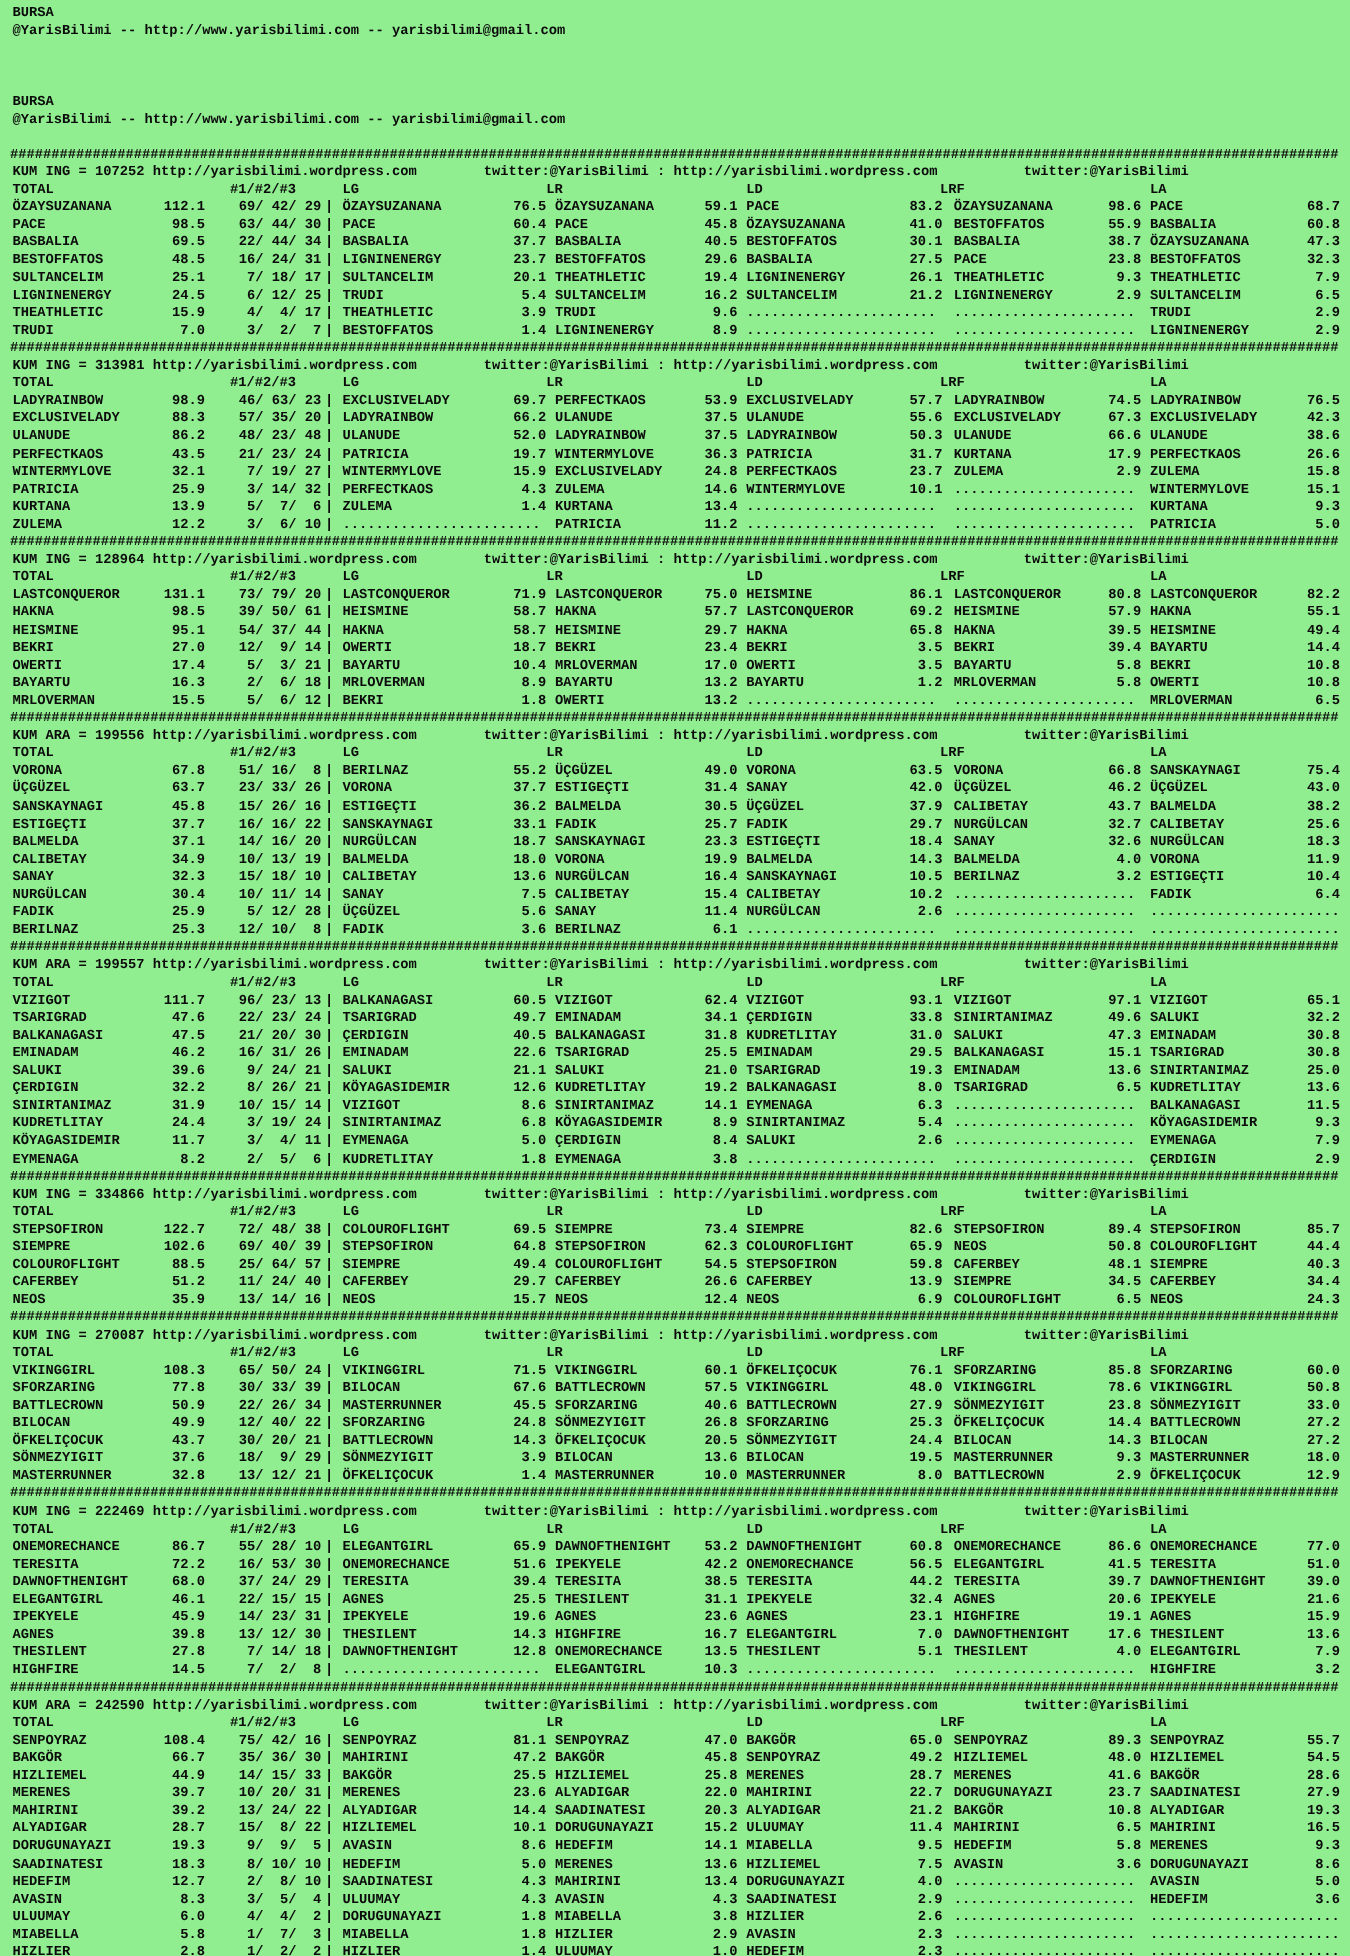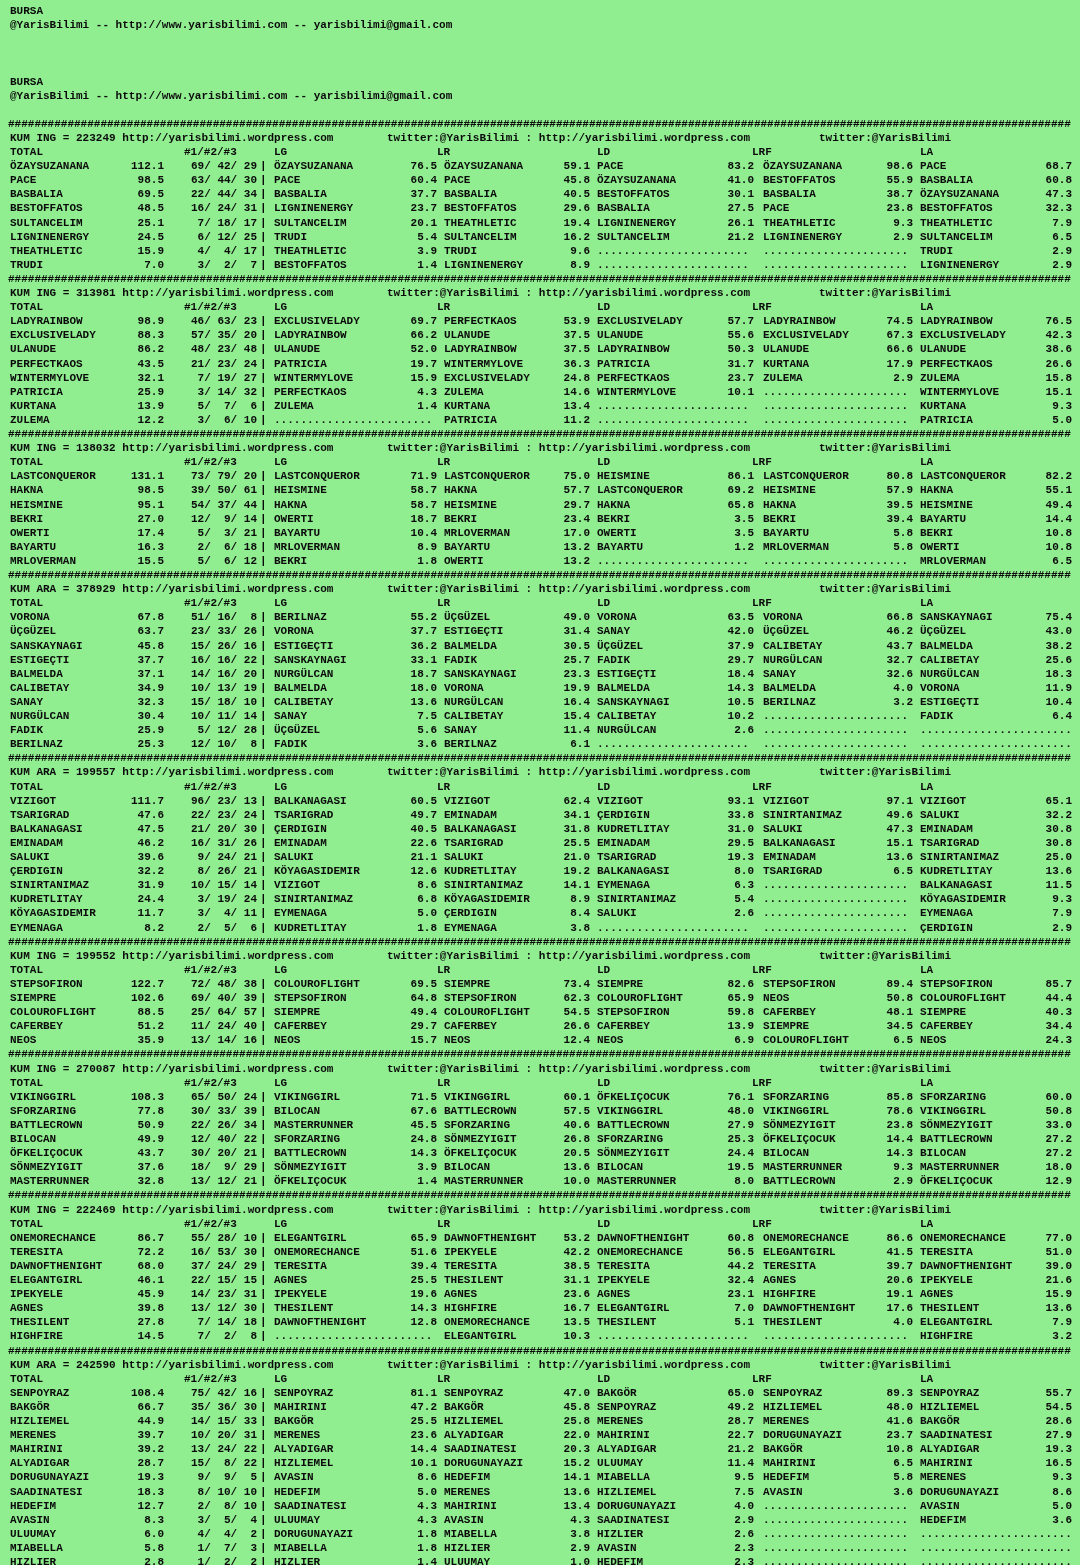--- a/index.html
+++ b/index.html
@@ -18,21 +18,21 @@
 <body style="background: rgb(144, 238, 144); color: rgb(11, 11, 11);">
 
 <div class="ln" style="top:4px"><span style="left:10px">BURSA</span></div>
 <div class="ln" style="top:18.1px"><span style="left:10px">@YarisBilimi -- http://www.yarisbilimi.com -- yarisbilimi@gmail.com</span></div>
 <div class="ln" style="top:74.5px"><span style="left:10px">BURSA</span></div>
 <div class="ln" style="top:88.6px"><span style="left:10px">@YarisBilimi -- http://www.yarisbilimi.com -- yarisbilimi@gmail.com</span></div>
 
 <div id="sections">
     <div>
       <div class="ln sep" style="top: 116.8px;"><span style="left: 8px;">#################################################################################################################################################################</span></div>
-      <div class="ln" style="top: 130.9px;"><span style="left: 10px;">KUM ING = 223249 http://yarisbilimi.wordpress.com</span><span style="left: 387px;">twitter:@YarisBilimi : http://yarisbilimi.wordpress.com</span><span style="left: 819px;">twitter:@YarisBilimi</span></div>
+      <div class="ln" style="top: 130.9px;"><span style="left: 10px;">KUM ING = 107252 http://yarisbilimi.wordpress.com</span><span style="left: 387px;">twitter:@YarisBilimi : http://yarisbilimi.wordpress.com</span><span style="left: 819px;">twitter:@YarisBilimi</span></div>
       <div class="ln" style="top: 145px;"><span style="left: 10px;">TOTAL</span><span style="left: 184px;">#1/#2/#3</span><span style="left: 274px;">LG</span><span style="left: 437px;">LR</span><span style="left: 597px;">LD</span><span style="left: 752px;">LRF</span><span style="left: 920px;">LA</span></div>
       <div class="ln" style="top: 159.1px;"><span style="left: 10px;">ÖZAYSUZANANA</span><span class="rv" style="left: 102px; width: 62px;">112.1</span><span class="rv" style="left: 191px; width: 62px;">69/ 42/ 29</span><span style="left: 260px;">|</span><span style="left: 274px;">ÖZAYSUZANANA</span><span class="rv" style="left: 375px; width: 62px;">76.5</span><span style="left: 444px;">ÖZAYSUZANANA</span><span class="rv" style="left: 528px; width: 62px;">59.1</span><span style="left: 597px;">PACE</span><span class="rv" style="left: 692px; width: 62px;">83.2</span><span style="left: 763px;">ÖZAYSUZANANA</span><span class="rv" style="left: 851px; width: 62px;">98.6</span><span style="left: 920px;">PACE</span><span class="rv" style="left: 1010px; width: 62px;">68.7</span></div>
       <div class="ln" style="top: 173.2px;"><span style="left: 10px;">PACE</span><span class="rv" style="left: 102px; width: 62px;">98.5</span><span class="rv" style="left: 191px; width: 62px;">63/ 44/ 30</span><span style="left: 260px;">|</span><span style="left: 274px;">PACE</span><span class="rv" style="left: 375px; width: 62px;">60.4</span><span style="left: 444px;">PACE</span><span class="rv" style="left: 528px; width: 62px;">45.8</span><span style="left: 597px;">ÖZAYSUZANANA</span><span class="rv" style="left: 692px; width: 62px;">41.0</span><span style="left: 763px;">BESTOFFATOS</span><span class="rv" style="left: 851px; width: 62px;">55.9</span><span style="left: 920px;">BASBALIA</span><span class="rv" style="left: 1010px; width: 62px;">60.8</span></div>
       <div class="ln" style="top: 187.3px;"><span style="left: 10px;">BASBALIA</span><span class="rv" style="left: 102px; width: 62px;">69.5</span><span class="rv" style="left: 191px; width: 62px;">22/ 44/ 34</span><span style="left: 260px;">|</span><span style="left: 274px;">BASBALIA</span><span class="rv" style="left: 375px; width: 62px;">37.7</span><span style="left: 444px;">BASBALIA</span><span class="rv" style="left: 528px; width: 62px;">40.5</span><span style="left: 597px;">BESTOFFATOS</span><span class="rv" style="left: 692px; width: 62px;">30.1</span><span style="left: 763px;">BASBALIA</span><span class="rv" style="left: 851px; width: 62px;">38.7</span><span style="left: 920px;">ÖZAYSUZANANA</span><span class="rv" style="left: 1010px; width: 62px;">47.3</span></div>
       <div class="ln" style="top: 201.4px;"><span style="left: 10px;">BESTOFFATOS</span><span class="rv" style="left: 102px; width: 62px;">48.5</span><span class="rv" style="left: 191px; width: 62px;">16/ 24/ 31</span><span style="left: 260px;">|</span><span style="left: 274px;">LIGNINENERGY</span><span class="rv" style="left: 375px; width: 62px;">23.7</span><span style="left: 444px;">BESTOFFATOS</span><span class="rv" style="left: 528px; width: 62px;">29.6</span><span style="left: 597px;">BASBALIA</span><span class="rv" style="left: 692px; width: 62px;">27.5</span><span style="left: 763px;">PACE</span><span class="rv" style="left: 851px; width: 62px;">23.8</span><span style="left: 920px;">BESTOFFATOS</span><span class="rv" style="left: 1010px; width: 62px;">32.3</span></div>
       <div class="ln" style="top: 215.5px;"><span style="left: 10px;">SULTANCELIM</span><span class="rv" style="left: 102px; width: 62px;">25.1</span><span class="rv" style="left: 191px; width: 62px;"> 7/ 18/ 17</span><span style="left: 260px;">|</span><span style="left: 274px;">SULTANCELIM</span><span class="rv" style="left: 375px; width: 62px;">20.1</span><span style="left: 444px;">THEATHLETIC</span><span class="rv" style="left: 528px; width: 62px;">19.4</span><span style="left: 597px;">LIGNINENERGY</span><span class="rv" style="left: 692px; width: 62px;">26.1</span><span style="left: 763px;">THEATHLETIC</span><span class="rv" style="left: 851px; width: 62px;">9.3</span><span style="left: 920px;">THEATHLETIC</span><span class="rv" style="left: 1010px; width: 62px;">7.9</span></div>
       <div class="ln" style="top: 229.6px;"><span style="left: 10px;">LIGNINENERGY</span><span class="rv" style="left: 102px; width: 62px;">24.5</span><span class="rv" style="left: 191px; width: 62px;"> 6/ 12/ 25</span><span style="left: 260px;">|</span><span style="left: 274px;">TRUDI</span><span class="rv" style="left: 375px; width: 62px;">5.4</span><span style="left: 444px;">SULTANCELIM</span><span class="rv" style="left: 528px; width: 62px;">16.2</span><span style="left: 597px;">SULTANCELIM</span><span class="rv" style="left: 692px; width: 62px;">21.2</span><span style="left: 763px;">LIGNINENERGY</span><span class="rv" style="left: 851px; width: 62px;">2.9</span><span style="left: 920px;">SULTANCELIM</span><span class="rv" style="left: 1010px; width: 62px;">6.5</span></div>
       <div class="ln" style="top: 243.7px;"><span style="left: 10px;">THEATHLETIC</span><span class="rv" style="left: 102px; width: 62px;">15.9</span><span class="rv" style="left: 191px; width: 62px;"> 4/  4/ 17</span><span style="left: 260px;">|</span><span style="left: 274px;">THEATHLETIC</span><span class="rv" style="left: 375px; width: 62px;">3.9</span><span style="left: 444px;">TRUDI</span><span class="rv" style="left: 528px; width: 62px;">9.6</span><span style="left: 597px;">.......................</span><span style="left: 763px;">......................</span><span style="left: 920px;">TRUDI</span><span class="rv" style="left: 1010px; width: 62px;">2.9</span></div>
       <div class="ln" style="top: 257.8px;"><span style="left: 10px;">TRUDI</span><span class="rv" style="left: 102px; width: 62px;">7.0</span><span class="rv" style="left: 191px; width: 62px;"> 3/  2/  7</span><span style="left: 260px;">|</span><span style="left: 274px;">BESTOFFATOS</span><span class="rv" style="left: 375px; width: 62px;">1.4</span><span style="left: 444px;">LIGNINENERGY</span><span class="rv" style="left: 528px; width: 62px;">8.9</span><span style="left: 597px;">.......................</span><span style="left: 763px;">......................</span><span style="left: 920px;">LIGNINENERGY</span><span class="rv" style="left: 1010px; width: 62px;">2.9</span></div>
     </div>
@@ -44,33 +44,33 @@
       <div class="ln" style="top: 328.3px;"><span style="left: 10px;">EXCLUSIVELADY</span><span class="rv" style="left: 102px; width: 62px;">88.3</span><span class="rv" style="left: 191px; width: 62px;">57/ 35/ 20</span><span style="left: 260px;">|</span><span style="left: 274px;">LADYRAINBOW</span><span class="rv" style="left: 375px; width: 62px;">66.2</span><span style="left: 444px;">ULANUDE</span><span class="rv" style="left: 528px; width: 62px;">37.5</span><span style="left: 597px;">ULANUDE</span><span class="rv" style="left: 692px; width: 62px;">55.6</span><span style="left: 763px;">EXCLUSIVELADY</span><span class="rv" style="left: 851px; width: 62px;">67.3</span><span style="left: 920px;">EXCLUSIVELADY</span><span class="rv" style="left: 1010px; width: 62px;">42.3</span></div>
       <div class="ln" style="top: 342.4px;"><span style="left: 10px;">ULANUDE</span><span class="rv" style="left: 102px; width: 62px;">86.2</span><span class="rv" style="left: 191px; width: 62px;">48/ 23/ 48</span><span style="left: 260px;">|</span><span style="left: 274px;">ULANUDE</span><span class="rv" style="left: 375px; width: 62px;">52.0</span><span style="left: 444px;">LADYRAINBOW</span><span class="rv" style="left: 528px; width: 62px;">37.5</span><span style="left: 597px;">LADYRAINBOW</span><span class="rv" style="left: 692px; width: 62px;">50.3</span><span style="left: 763px;">ULANUDE</span><span class="rv" style="left: 851px; width: 62px;">66.6</span><span style="left: 920px;">ULANUDE</span><span class="rv" style="left: 1010px; width: 62px;">38.6</span></div>
       <div class="ln" style="top: 356.5px;"><span style="left: 10px;">PERFECTKAOS</span><span class="rv" style="left: 102px; width: 62px;">43.5</span><span class="rv" style="left: 191px; width: 62px;">21/ 23/ 24</span><span style="left: 260px;">|</span><span style="left: 274px;">PATRICIA</span><span class="rv" style="left: 375px; width: 62px;">19.7</span><span style="left: 444px;">WINTERMYLOVE</span><span class="rv" style="left: 528px; width: 62px;">36.3</span><span style="left: 597px;">PATRICIA</span><span class="rv" style="left: 692px; width: 62px;">31.7</span><span style="left: 763px;">KURTANA</span><span class="rv" style="left: 851px; width: 62px;">17.9</span><span style="left: 920px;">PERFECTKAOS</span><span class="rv" style="left: 1010px; width: 62px;">26.6</span></div>
       <div class="ln" style="top: 370.6px;"><span style="left: 10px;">WINTERMYLOVE</span><span class="rv" style="left: 102px; width: 62px;">32.1</span><span class="rv" style="left: 191px; width: 62px;"> 7/ 19/ 27</span><span style="left: 260px;">|</span><span style="left: 274px;">WINTERMYLOVE</span><span class="rv" style="left: 375px; width: 62px;">15.9</span><span style="left: 444px;">EXCLUSIVELADY</span><span class="rv" style="left: 528px; width: 62px;">24.8</span><span style="left: 597px;">PERFECTKAOS</span><span class="rv" style="left: 692px; width: 62px;">23.7</span><span style="left: 763px;">ZULEMA</span><span class="rv" style="left: 851px; width: 62px;">2.9</span><span style="left: 920px;">ZULEMA</span><span class="rv" style="left: 1010px; width: 62px;">15.8</span></div>
       <div class="ln" style="top: 384.7px;"><span style="left: 10px;">PATRICIA</span><span class="rv" style="left: 102px; width: 62px;">25.9</span><span class="rv" style="left: 191px; width: 62px;"> 3/ 14/ 32</span><span style="left: 260px;">|</span><span style="left: 274px;">PERFECTKAOS</span><span class="rv" style="left: 375px; width: 62px;">4.3</span><span style="left: 444px;">ZULEMA</span><span class="rv" style="left: 528px; width: 62px;">14.6</span><span style="left: 597px;">WINTERMYLOVE</span><span class="rv" style="left: 692px; width: 62px;">10.1</span><span style="left: 763px;">......................</span><span style="left: 920px;">WINTERMYLOVE</span><span class="rv" style="left: 1010px; width: 62px;">15.1</span></div>
       <div class="ln" style="top: 398.8px;"><span style="left: 10px;">KURTANA</span><span class="rv" style="left: 102px; width: 62px;">13.9</span><span class="rv" style="left: 191px; width: 62px;"> 5/  7/  6</span><span style="left: 260px;">|</span><span style="left: 274px;">ZULEMA</span><span class="rv" style="left: 375px; width: 62px;">1.4</span><span style="left: 444px;">KURTANA</span><span class="rv" style="left: 528px; width: 62px;">13.4</span><span style="left: 597px;">.......................</span><span style="left: 763px;">......................</span><span style="left: 920px;">KURTANA</span><span class="rv" style="left: 1010px; width: 62px;">9.3</span></div>
       <div class="ln" style="top: 412.9px;"><span style="left: 10px;">ZULEMA</span><span class="rv" style="left: 102px; width: 62px;">12.2</span><span class="rv" style="left: 191px; width: 62px;"> 3/  6/ 10</span><span style="left: 260px;">|</span><span style="left: 274px;">........................</span><span style="left: 444px;">PATRICIA</span><span class="rv" style="left: 528px; width: 62px;">11.2</span><span style="left: 597px;">.......................</span><span style="left: 763px;">......................</span><span style="left: 920px;">PATRICIA</span><span class="rv" style="left: 1010px; width: 62px;">5.0</span></div>
     </div>
     <div>
       <div class="ln sep" style="top: 427px;"><span style="left: 8px;">#################################################################################################################################################################</span></div>
-      <div class="ln" style="top: 441.1px;"><span style="left: 10px;">KUM ING = 138032 http://yarisbilimi.wordpress.com</span><span style="left: 387px;">twitter:@YarisBilimi : http://yarisbilimi.wordpress.com</span><span style="left: 819px;">twitter:@YarisBilimi</span></div>
+      <div class="ln" style="top: 441.1px;"><span style="left: 10px;">KUM ING = 128964 http://yarisbilimi.wordpress.com</span><span style="left: 387px;">twitter:@YarisBilimi : http://yarisbilimi.wordpress.com</span><span style="left: 819px;">twitter:@YarisBilimi</span></div>
       <div class="ln" style="top: 455.2px;"><span style="left: 10px;">TOTAL</span><span style="left: 184px;">#1/#2/#3</span><span style="left: 274px;">LG</span><span style="left: 437px;">LR</span><span style="left: 597px;">LD</span><span style="left: 752px;">LRF</span><span style="left: 920px;">LA</span></div>
       <div class="ln" style="top: 469.3px;"><span style="left: 10px;">LASTCONQUEROR</span><span class="rv" style="left: 102px; width: 62px;">131.1</span><span class="rv" style="left: 191px; width: 62px;">73/ 79/ 20</span><span style="left: 260px;">|</span><span style="left: 274px;">LASTCONQUEROR</span><span class="rv" style="left: 375px; width: 62px;">71.9</span><span style="left: 444px;">LASTCONQUEROR</span><span class="rv" style="left: 528px; width: 62px;">75.0</span><span style="left: 597px;">HEISMINE</span><span class="rv" style="left: 692px; width: 62px;">86.1</span><span style="left: 763px;">LASTCONQUEROR</span><span class="rv" style="left: 851px; width: 62px;">80.8</span><span style="left: 920px;">LASTCONQUEROR</span><span class="rv" style="left: 1010px; width: 62px;">82.2</span></div>
       <div class="ln" style="top: 483.4px;"><span style="left: 10px;">HAKNA</span><span class="rv" style="left: 102px; width: 62px;">98.5</span><span class="rv" style="left: 191px; width: 62px;">39/ 50/ 61</span><span style="left: 260px;">|</span><span style="left: 274px;">HEISMINE</span><span class="rv" style="left: 375px; width: 62px;">58.7</span><span style="left: 444px;">HAKNA</span><span class="rv" style="left: 528px; width: 62px;">57.7</span><span style="left: 597px;">LASTCONQUEROR</span><span class="rv" style="left: 692px; width: 62px;">69.2</span><span style="left: 763px;">HEISMINE</span><span class="rv" style="left: 851px; width: 62px;">57.9</span><span style="left: 920px;">HAKNA</span><span class="rv" style="left: 1010px; width: 62px;">55.1</span></div>
       <div class="ln" style="top: 497.5px;"><span style="left: 10px;">HEISMINE</span><span class="rv" style="left: 102px; width: 62px;">95.1</span><span class="rv" style="left: 191px; width: 62px;">54/ 37/ 44</span><span style="left: 260px;">|</span><span style="left: 274px;">HAKNA</span><span class="rv" style="left: 375px; width: 62px;">58.7</span><span style="left: 444px;">HEISMINE</span><span class="rv" style="left: 528px; width: 62px;">29.7</span><span style="left: 597px;">HAKNA</span><span class="rv" style="left: 692px; width: 62px;">65.8</span><span style="left: 763px;">HAKNA</span><span class="rv" style="left: 851px; width: 62px;">39.5</span><span style="left: 920px;">HEISMINE</span><span class="rv" style="left: 1010px; width: 62px;">49.4</span></div>
       <div class="ln" style="top: 511.6px;"><span style="left: 10px;">BEKRI</span><span class="rv" style="left: 102px; width: 62px;">27.0</span><span class="rv" style="left: 191px; width: 62px;">12/  9/ 14</span><span style="left: 260px;">|</span><span style="left: 274px;">OWERTI</span><span class="rv" style="left: 375px; width: 62px;">18.7</span><span style="left: 444px;">BEKRI</span><span class="rv" style="left: 528px; width: 62px;">23.4</span><span style="left: 597px;">BEKRI</span><span class="rv" style="left: 692px; width: 62px;">3.5</span><span style="left: 763px;">BEKRI</span><span class="rv" style="left: 851px; width: 62px;">39.4</span><span style="left: 920px;">BAYARTU</span><span class="rv" style="left: 1010px; width: 62px;">14.4</span></div>
       <div class="ln" style="top: 525.7px;"><span style="left: 10px;">OWERTI</span><span class="rv" style="left: 102px; width: 62px;">17.4</span><span class="rv" style="left: 191px; width: 62px;"> 5/  3/ 21</span><span style="left: 260px;">|</span><span style="left: 274px;">BAYARTU</span><span class="rv" style="left: 375px; width: 62px;">10.4</span><span style="left: 444px;">MRLOVERMAN</span><span class="rv" style="left: 528px; width: 62px;">17.0</span><span style="left: 597px;">OWERTI</span><span class="rv" style="left: 692px; width: 62px;">3.5</span><span style="left: 763px;">BAYARTU</span><span class="rv" style="left: 851px; width: 62px;">5.8</span><span style="left: 920px;">BEKRI</span><span class="rv" style="left: 1010px; width: 62px;">10.8</span></div>
       <div class="ln" style="top: 539.8px;"><span style="left: 10px;">BAYARTU</span><span class="rv" style="left: 102px; width: 62px;">16.3</span><span class="rv" style="left: 191px; width: 62px;"> 2/  6/ 18</span><span style="left: 260px;">|</span><span style="left: 274px;">MRLOVERMAN</span><span class="rv" style="left: 375px; width: 62px;">8.9</span><span style="left: 444px;">BAYARTU</span><span class="rv" style="left: 528px; width: 62px;">13.2</span><span style="left: 597px;">BAYARTU</span><span class="rv" style="left: 692px; width: 62px;">1.2</span><span style="left: 763px;">MRLOVERMAN</span><span class="rv" style="left: 851px; width: 62px;">5.8</span><span style="left: 920px;">OWERTI</span><span class="rv" style="left: 1010px; width: 62px;">10.8</span></div>
       <div class="ln" style="top: 553.9px;"><span style="left: 10px;">MRLOVERMAN</span><span class="rv" style="left: 102px; width: 62px;">15.5</span><span class="rv" style="left: 191px; width: 62px;"> 5/  6/ 12</span><span style="left: 260px;">|</span><span style="left: 274px;">BEKRI</span><span class="rv" style="left: 375px; width: 62px;">1.8</span><span style="left: 444px;">OWERTI</span><span class="rv" style="left: 528px; width: 62px;">13.2</span><span style="left: 597px;">.......................</span><span style="left: 763px;">......................</span><span style="left: 920px;">MRLOVERMAN</span><span class="rv" style="left: 1010px; width: 62px;">6.5</span></div>
     </div>
     <div>
       <div class="ln sep" style="top: 568px;"><span style="left: 8px;">#################################################################################################################################################################</span></div>
-      <div class="ln" style="top: 582.1px;"><span style="left: 10px;">KUM ARA = 378929 http://yarisbilimi.wordpress.com</span><span style="left: 387px;">twitter:@YarisBilimi : http://yarisbilimi.wordpress.com</span><span style="left: 819px;">twitter:@YarisBilimi</span></div>
+      <div class="ln" style="top: 582.1px;"><span style="left: 10px;">KUM ARA = 199556 http://yarisbilimi.wordpress.com</span><span style="left: 387px;">twitter:@YarisBilimi : http://yarisbilimi.wordpress.com</span><span style="left: 819px;">twitter:@YarisBilimi</span></div>
       <div class="ln" style="top: 596.2px;"><span style="left: 10px;">TOTAL</span><span style="left: 184px;">#1/#2/#3</span><span style="left: 274px;">LG</span><span style="left: 437px;">LR</span><span style="left: 597px;">LD</span><span style="left: 752px;">LRF</span><span style="left: 920px;">LA</span></div>
       <div class="ln" style="top: 610.3px;"><span style="left: 10px;">VORONA</span><span class="rv" style="left: 102px; width: 62px;">67.8</span><span class="rv" style="left: 191px; width: 62px;">51/ 16/  8</span><span style="left: 260px;">|</span><span style="left: 274px;">BERILNAZ</span><span class="rv" style="left: 375px; width: 62px;">55.2</span><span style="left: 444px;">ÜÇGÜZEL</span><span class="rv" style="left: 528px; width: 62px;">49.0</span><span style="left: 597px;">VORONA</span><span class="rv" style="left: 692px; width: 62px;">63.5</span><span style="left: 763px;">VORONA</span><span class="rv" style="left: 851px; width: 62px;">66.8</span><span style="left: 920px;">SANSKAYNAGI</span><span class="rv" style="left: 1010px; width: 62px;">75.4</span></div>
       <div class="ln" style="top: 624.4px;"><span style="left: 10px;">ÜÇGÜZEL</span><span class="rv" style="left: 102px; width: 62px;">63.7</span><span class="rv" style="left: 191px; width: 62px;">23/ 33/ 26</span><span style="left: 260px;">|</span><span style="left: 274px;">VORONA</span><span class="rv" style="left: 375px; width: 62px;">37.7</span><span style="left: 444px;">ESTIGEÇTI</span><span class="rv" style="left: 528px; width: 62px;">31.4</span><span style="left: 597px;">SANAY</span><span class="rv" style="left: 692px; width: 62px;">42.0</span><span style="left: 763px;">ÜÇGÜZEL</span><span class="rv" style="left: 851px; width: 62px;">46.2</span><span style="left: 920px;">ÜÇGÜZEL</span><span class="rv" style="left: 1010px; width: 62px;">43.0</span></div>
       <div class="ln" style="top: 638.5px;"><span style="left: 10px;">SANSKAYNAGI</span><span class="rv" style="left: 102px; width: 62px;">45.8</span><span class="rv" style="left: 191px; width: 62px;">15/ 26/ 16</span><span style="left: 260px;">|</span><span style="left: 274px;">ESTIGEÇTI</span><span class="rv" style="left: 375px; width: 62px;">36.2</span><span style="left: 444px;">BALMELDA</span><span class="rv" style="left: 528px; width: 62px;">30.5</span><span style="left: 597px;">ÜÇGÜZEL</span><span class="rv" style="left: 692px; width: 62px;">37.9</span><span style="left: 763px;">CALIBETAY</span><span class="rv" style="left: 851px; width: 62px;">43.7</span><span style="left: 920px;">BALMELDA</span><span class="rv" style="left: 1010px; width: 62px;">38.2</span></div>
       <div class="ln" style="top: 652.6px;"><span style="left: 10px;">ESTIGEÇTI</span><span class="rv" style="left: 102px; width: 62px;">37.7</span><span class="rv" style="left: 191px; width: 62px;">16/ 16/ 22</span><span style="left: 260px;">|</span><span style="left: 274px;">SANSKAYNAGI</span><span class="rv" style="left: 375px; width: 62px;">33.1</span><span style="left: 444px;">FADIK</span><span class="rv" style="left: 528px; width: 62px;">25.7</span><span style="left: 597px;">FADIK</span><span class="rv" style="left: 692px; width: 62px;">29.7</span><span style="left: 763px;">NURGÜLCAN</span><span class="rv" style="left: 851px; width: 62px;">32.7</span><span style="left: 920px;">CALIBETAY</span><span class="rv" style="left: 1010px; width: 62px;">25.6</span></div>
       <div class="ln" style="top: 666.7px;"><span style="left: 10px;">BALMELDA</span><span class="rv" style="left: 102px; width: 62px;">37.1</span><span class="rv" style="left: 191px; width: 62px;">14/ 16/ 20</span><span style="left: 260px;">|</span><span style="left: 274px;">NURGÜLCAN</span><span class="rv" style="left: 375px; width: 62px;">18.7</span><span style="left: 444px;">SANSKAYNAGI</span><span class="rv" style="left: 528px; width: 62px;">23.3</span><span style="left: 597px;">ESTIGEÇTI</span><span class="rv" style="left: 692px; width: 62px;">18.4</span><span style="left: 763px;">SANAY</span><span class="rv" style="left: 851px; width: 62px;">32.6</span><span style="left: 920px;">NURGÜLCAN</span><span class="rv" style="left: 1010px; width: 62px;">18.3</span></div>
       <div class="ln" style="top: 680.8px;"><span style="left: 10px;">CALIBETAY</span><span class="rv" style="left: 102px; width: 62px;">34.9</span><span class="rv" style="left: 191px; width: 62px;">10/ 13/ 19</span><span style="left: 260px;">|</span><span style="left: 274px;">BALMELDA</span><span class="rv" style="left: 375px; width: 62px;">18.0</span><span style="left: 444px;">VORONA</span><span class="rv" style="left: 528px; width: 62px;">19.9</span><span style="left: 597px;">BALMELDA</span><span class="rv" style="left: 692px; width: 62px;">14.3</span><span style="left: 763px;">BALMELDA</span><span class="rv" style="left: 851px; width: 62px;">4.0</span><span style="left: 920px;">VORONA</span><span class="rv" style="left: 1010px; width: 62px;">11.9</span></div>
       <div class="ln" style="top: 694.9px;"><span style="left: 10px;">SANAY</span><span class="rv" style="left: 102px; width: 62px;">32.3</span><span class="rv" style="left: 191px; width: 62px;">15/ 18/ 10</span><span style="left: 260px;">|</span><span style="left: 274px;">CALIBETAY</span><span class="rv" style="left: 375px; width: 62px;">13.6</span><span style="left: 444px;">NURGÜLCAN</span><span class="rv" style="left: 528px; width: 62px;">16.4</span><span style="left: 597px;">SANSKAYNAGI</span><span class="rv" style="left: 692px; width: 62px;">10.5</span><span style="left: 763px;">BERILNAZ</span><span class="rv" style="left: 851px; width: 62px;">3.2</span><span style="left: 920px;">ESTIGEÇTI</span><span class="rv" style="left: 1010px; width: 62px;">10.4</span></div>
       <div class="ln" style="top: 709px;"><span style="left: 10px;">NURGÜLCAN</span><span class="rv" style="left: 102px; width: 62px;">30.4</span><span class="rv" style="left: 191px; width: 62px;">10/ 11/ 14</span><span style="left: 260px;">|</span><span style="left: 274px;">SANAY</span><span class="rv" style="left: 375px; width: 62px;">7.5</span><span style="left: 444px;">CALIBETAY</span><span class="rv" style="left: 528px; width: 62px;">15.4</span><span style="left: 597px;">CALIBETAY</span><span class="rv" style="left: 692px; width: 62px;">10.2</span><span style="left: 763px;">......................</span><span style="left: 920px;">FADIK</span><span class="rv" style="left: 1010px; width: 62px;">6.4</span></div>
       <div class="ln" style="top: 723.1px;"><span style="left: 10px;">FADIK</span><span class="rv" style="left: 102px; width: 62px;">25.9</span><span class="rv" style="left: 191px; width: 62px;"> 5/ 12/ 28</span><span style="left: 260px;">|</span><span style="left: 274px;">ÜÇGÜZEL</span><span class="rv" style="left: 375px; width: 62px;">5.6</span><span style="left: 444px;">SANAY</span><span class="rv" style="left: 528px; width: 62px;">11.4</span><span style="left: 597px;">NURGÜLCAN</span><span class="rv" style="left: 692px; width: 62px;">2.6</span><span style="left: 763px;">......................</span><span style="left: 920px;">.......................</span></div>
@@ -86,21 +86,21 @@
       <div class="ln" style="top: 835.9px;"><span style="left: 10px;">EMINADAM</span><span class="rv" style="left: 102px; width: 62px;">46.2</span><span class="rv" style="left: 191px; width: 62px;">16/ 31/ 26</span><span style="left: 260px;">|</span><span style="left: 274px;">EMINADAM</span><span class="rv" style="left: 375px; width: 62px;">22.6</span><span style="left: 444px;">TSARIGRAD</span><span class="rv" style="left: 528px; width: 62px;">25.5</span><span style="left: 597px;">EMINADAM</span><span class="rv" style="left: 692px; width: 62px;">29.5</span><span style="left: 763px;">BALKANAGASI</span><span class="rv" style="left: 851px; width: 62px;">15.1</span><span style="left: 920px;">TSARIGRAD</span><span class="rv" style="left: 1010px; width: 62px;">30.8</span></div>
       <div class="ln" style="top: 850px;"><span style="left: 10px;">SALUKI</span><span class="rv" style="left: 102px; width: 62px;">39.6</span><span class="rv" style="left: 191px; width: 62px;"> 9/ 24/ 21</span><span style="left: 260px;">|</span><span style="left: 274px;">SALUKI</span><span class="rv" style="left: 375px; width: 62px;">21.1</span><span style="left: 444px;">SALUKI</span><span class="rv" style="left: 528px; width: 62px;">21.0</span><span style="left: 597px;">TSARIGRAD</span><span class="rv" style="left: 692px; width: 62px;">19.3</span><span style="left: 763px;">EMINADAM</span><span class="rv" style="left: 851px; width: 62px;">13.6</span><span style="left: 920px;">SINIRTANIMAZ</span><span class="rv" style="left: 1010px; width: 62px;">25.0</span></div>
       <div class="ln" style="top: 864.1px;"><span style="left: 10px;">ÇERDIGIN</span><span class="rv" style="left: 102px; width: 62px;">32.2</span><span class="rv" style="left: 191px; width: 62px;"> 8/ 26/ 21</span><span style="left: 260px;">|</span><span style="left: 274px;">KÖYAGASIDEMIR</span><span class="rv" style="left: 375px; width: 62px;">12.6</span><span style="left: 444px;">KUDRETLITAY</span><span class="rv" style="left: 528px; width: 62px;">19.2</span><span style="left: 597px;">BALKANAGASI</span><span class="rv" style="left: 692px; width: 62px;">8.0</span><span style="left: 763px;">TSARIGRAD</span><span class="rv" style="left: 851px; width: 62px;">6.5</span><span style="left: 920px;">KUDRETLITAY</span><span class="rv" style="left: 1010px; width: 62px;">13.6</span></div>
       <div class="ln" style="top: 878.2px;"><span style="left: 10px;">SINIRTANIMAZ</span><span class="rv" style="left: 102px; width: 62px;">31.9</span><span class="rv" style="left: 191px; width: 62px;">10/ 15/ 14</span><span style="left: 260px;">|</span><span style="left: 274px;">VIZIGOT</span><span class="rv" style="left: 375px; width: 62px;">8.6</span><span style="left: 444px;">SINIRTANIMAZ</span><span class="rv" style="left: 528px; width: 62px;">14.1</span><span style="left: 597px;">EYMENAGA</span><span class="rv" style="left: 692px; width: 62px;">6.3</span><span style="left: 763px;">......................</span><span style="left: 920px;">BALKANAGASI</span><span class="rv" style="left: 1010px; width: 62px;">11.5</span></div>
       <div class="ln" style="top: 892.3px;"><span style="left: 10px;">KUDRETLITAY</span><span class="rv" style="left: 102px; width: 62px;">24.4</span><span class="rv" style="left: 191px; width: 62px;"> 3/ 19/ 24</span><span style="left: 260px;">|</span><span style="left: 274px;">SINIRTANIMAZ</span><span class="rv" style="left: 375px; width: 62px;">6.8</span><span style="left: 444px;">KÖYAGASIDEMIR</span><span class="rv" style="left: 528px; width: 62px;">8.9</span><span style="left: 597px;">SINIRTANIMAZ</span><span class="rv" style="left: 692px; width: 62px;">5.4</span><span style="left: 763px;">......................</span><span style="left: 920px;">KÖYAGASIDEMIR</span><span class="rv" style="left: 1010px; width: 62px;">9.3</span></div>
       <div class="ln" style="top: 906.4px;"><span style="left: 10px;">KÖYAGASIDEMIR</span><span class="rv" style="left: 102px; width: 62px;">11.7</span><span class="rv" style="left: 191px; width: 62px;"> 3/  4/ 11</span><span style="left: 260px;">|</span><span style="left: 274px;">EYMENAGA</span><span class="rv" style="left: 375px; width: 62px;">5.0</span><span style="left: 444px;">ÇERDIGIN</span><span class="rv" style="left: 528px; width: 62px;">8.4</span><span style="left: 597px;">SALUKI</span><span class="rv" style="left: 692px; width: 62px;">2.6</span><span style="left: 763px;">......................</span><span style="left: 920px;">EYMENAGA</span><span class="rv" style="left: 1010px; width: 62px;">7.9</span></div>
       <div class="ln" style="top: 920.5px;"><span style="left: 10px;">EYMENAGA</span><span class="rv" style="left: 102px; width: 62px;">8.2</span><span class="rv" style="left: 191px; width: 62px;"> 2/  5/  6</span><span style="left: 260px;">|</span><span style="left: 274px;">KUDRETLITAY</span><span class="rv" style="left: 375px; width: 62px;">1.8</span><span style="left: 444px;">EYMENAGA</span><span class="rv" style="left: 528px; width: 62px;">3.8</span><span style="left: 597px;">.......................</span><span style="left: 763px;">......................</span><span style="left: 920px;">ÇERDIGIN</span><span class="rv" style="left: 1010px; width: 62px;">2.9</span></div>
     </div>
     <div>
       <div class="ln sep" style="top: 934.6px;"><span style="left: 8px;">#################################################################################################################################################################</span></div>
-      <div class="ln" style="top: 948.7px;"><span style="left: 10px;">KUM ING = 199552 http://yarisbilimi.wordpress.com</span><span style="left: 387px;">twitter:@YarisBilimi : http://yarisbilimi.wordpress.com</span><span style="left: 819px;">twitter:@YarisBilimi</span></div>
+      <div class="ln" style="top: 948.7px;"><span style="left: 10px;">KUM ING = 334866 http://yarisbilimi.wordpress.com</span><span style="left: 387px;">twitter:@YarisBilimi : http://yarisbilimi.wordpress.com</span><span style="left: 819px;">twitter:@YarisBilimi</span></div>
       <div class="ln" style="top: 962.8px;"><span style="left: 10px;">TOTAL</span><span style="left: 184px;">#1/#2/#3</span><span style="left: 274px;">LG</span><span style="left: 437px;">LR</span><span style="left: 597px;">LD</span><span style="left: 752px;">LRF</span><span style="left: 920px;">LA</span></div>
       <div class="ln" style="top: 976.9px;"><span style="left: 10px;">STEPSOFIRON</span><span class="rv" style="left: 102px; width: 62px;">122.7</span><span class="rv" style="left: 191px; width: 62px;">72/ 48/ 38</span><span style="left: 260px;">|</span><span style="left: 274px;">COLOUROFLIGHT</span><span class="rv" style="left: 375px; width: 62px;">69.5</span><span style="left: 444px;">SIEMPRE</span><span class="rv" style="left: 528px; width: 62px;">73.4</span><span style="left: 597px;">SIEMPRE</span><span class="rv" style="left: 692px; width: 62px;">82.6</span><span style="left: 763px;">STEPSOFIRON</span><span class="rv" style="left: 851px; width: 62px;">89.4</span><span style="left: 920px;">STEPSOFIRON</span><span class="rv" style="left: 1010px; width: 62px;">85.7</span></div>
       <div class="ln" style="top: 991px;"><span style="left: 10px;">SIEMPRE</span><span class="rv" style="left: 102px; width: 62px;">102.6</span><span class="rv" style="left: 191px; width: 62px;">69/ 40/ 39</span><span style="left: 260px;">|</span><span style="left: 274px;">STEPSOFIRON</span><span class="rv" style="left: 375px; width: 62px;">64.8</span><span style="left: 444px;">STEPSOFIRON</span><span class="rv" style="left: 528px; width: 62px;">62.3</span><span style="left: 597px;">COLOUROFLIGHT</span><span class="rv" style="left: 692px; width: 62px;">65.9</span><span style="left: 763px;">NEOS</span><span class="rv" style="left: 851px; width: 62px;">50.8</span><span style="left: 920px;">COLOUROFLIGHT</span><span class="rv" style="left: 1010px; width: 62px;">44.4</span></div>
       <div class="ln" style="top: 1005.1px;"><span style="left: 10px;">COLOUROFLIGHT</span><span class="rv" style="left: 102px; width: 62px;">88.5</span><span class="rv" style="left: 191px; width: 62px;">25/ 64/ 57</span><span style="left: 260px;">|</span><span style="left: 274px;">SIEMPRE</span><span class="rv" style="left: 375px; width: 62px;">49.4</span><span style="left: 444px;">COLOUROFLIGHT</span><span class="rv" style="left: 528px; width: 62px;">54.5</span><span style="left: 597px;">STEPSOFIRON</span><span class="rv" style="left: 692px; width: 62px;">59.8</span><span style="left: 763px;">CAFERBEY</span><span class="rv" style="left: 851px; width: 62px;">48.1</span><span style="left: 920px;">SIEMPRE</span><span class="rv" style="left: 1010px; width: 62px;">40.3</span></div>
       <div class="ln" style="top: 1019.2px;"><span style="left: 10px;">CAFERBEY</span><span class="rv" style="left: 102px; width: 62px;">51.2</span><span class="rv" style="left: 191px; width: 62px;">11/ 24/ 40</span><span style="left: 260px;">|</span><span style="left: 274px;">CAFERBEY</span><span class="rv" style="left: 375px; width: 62px;">29.7</span><span style="left: 444px;">CAFERBEY</span><span class="rv" style="left: 528px; width: 62px;">26.6</span><span style="left: 597px;">CAFERBEY</span><span class="rv" style="left: 692px; width: 62px;">13.9</span><span style="left: 763px;">SIEMPRE</span><span class="rv" style="left: 851px; width: 62px;">34.5</span><span style="left: 920px;">CAFERBEY</span><span class="rv" style="left: 1010px; width: 62px;">34.4</span></div>
       <div class="ln" style="top: 1033.3px;"><span style="left: 10px;">NEOS</span><span class="rv" style="left: 102px; width: 62px;">35.9</span><span class="rv" style="left: 191px; width: 62px;">13/ 14/ 16</span><span style="left: 260px;">|</span><span style="left: 274px;">NEOS</span><span class="rv" style="left: 375px; width: 62px;">15.7</span><span style="left: 444px;">NEOS</span><span class="rv" style="left: 528px; width: 62px;">12.4</span><span style="left: 597px;">NEOS</span><span class="rv" style="left: 692px; width: 62px;">6.9</span><span style="left: 763px;">COLOUROFLIGHT</span><span class="rv" style="left: 851px; width: 62px;">6.5</span><span style="left: 920px;">NEOS</span><span class="rv" style="left: 1010px; width: 62px;">24.3</span></div>
     </div>
     <div>
       <div class="ln sep" style="top: 1047.4px;"><span style="left: 8px;">#################################################################################################################################################################</span></div>
       <div class="ln" style="top: 1061.5px;"><span style="left: 10px;">KUM ING = 270087 http://yarisbilimi.wordpress.com</span><span style="left: 387px;">twitter:@YarisBilimi : http://yarisbilimi.wordpress.com</span><span style="left: 819px;">twitter:@YarisBilimi</span></div>

